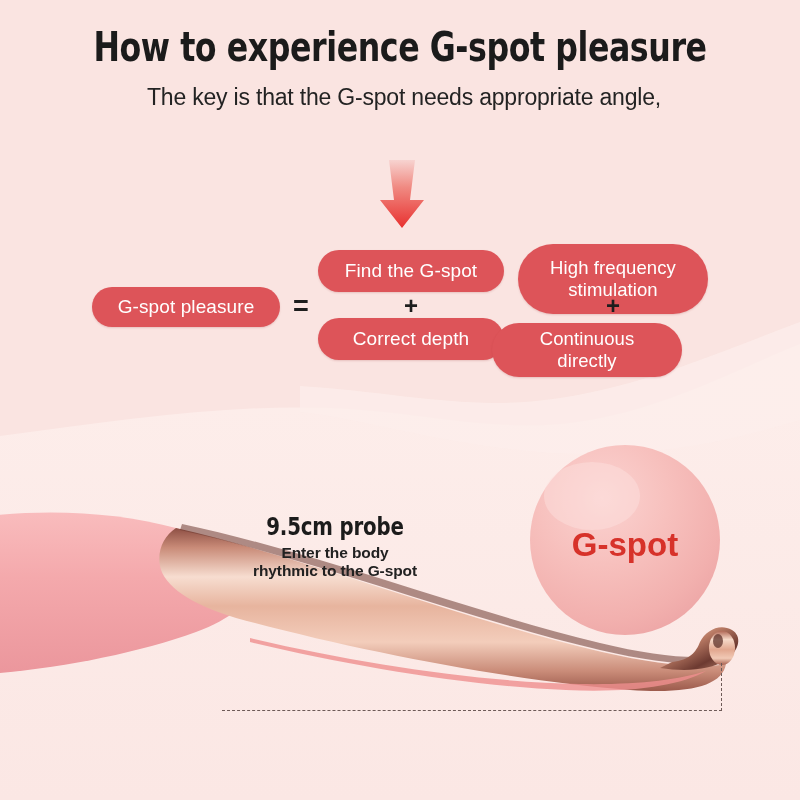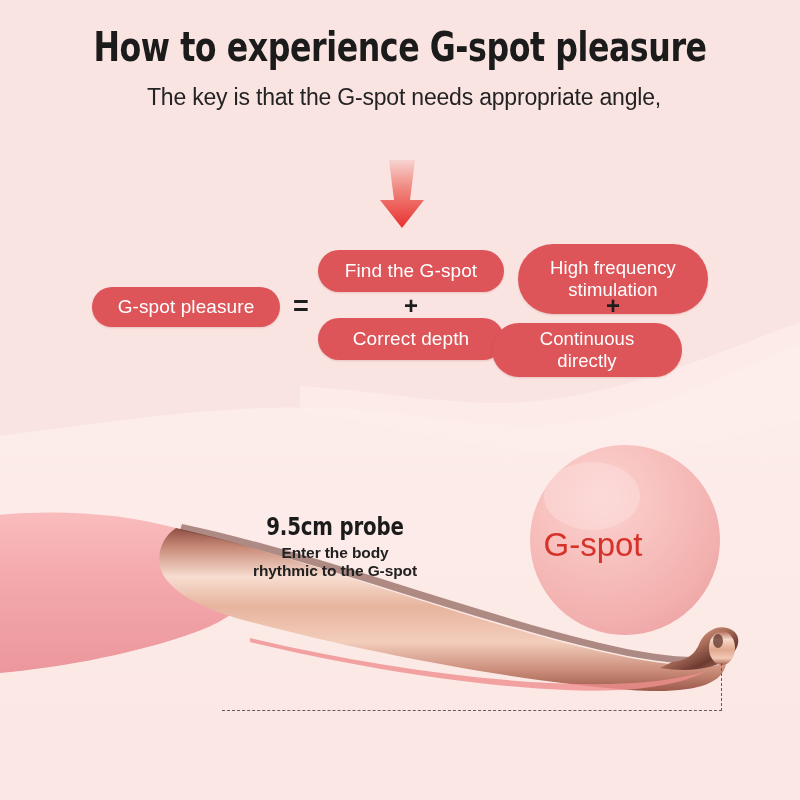--- a/index.html
+++ b/index.html
@@ -115,27 +115,27 @@
     left: 0;
     top: 0;
     width: 800px;
     height: 800px;
     pointer-events: none;
   }
 
   
   .ball-label {
     position: absolute;
-    left: 508px;
+    left: 540px;
     top: 526px;
     width: 170px;
     text-align: center;
     color: #d7322a;
     font-size: 33px;
-    font-weight: normal;
+    font-weight: bold;
     letter-spacing: 0px;
   }
 
   
   .callout-probe {
     position: absolute;
     left: 210px;
     top: 512px;
     width: 250px;
     text-align: center;

